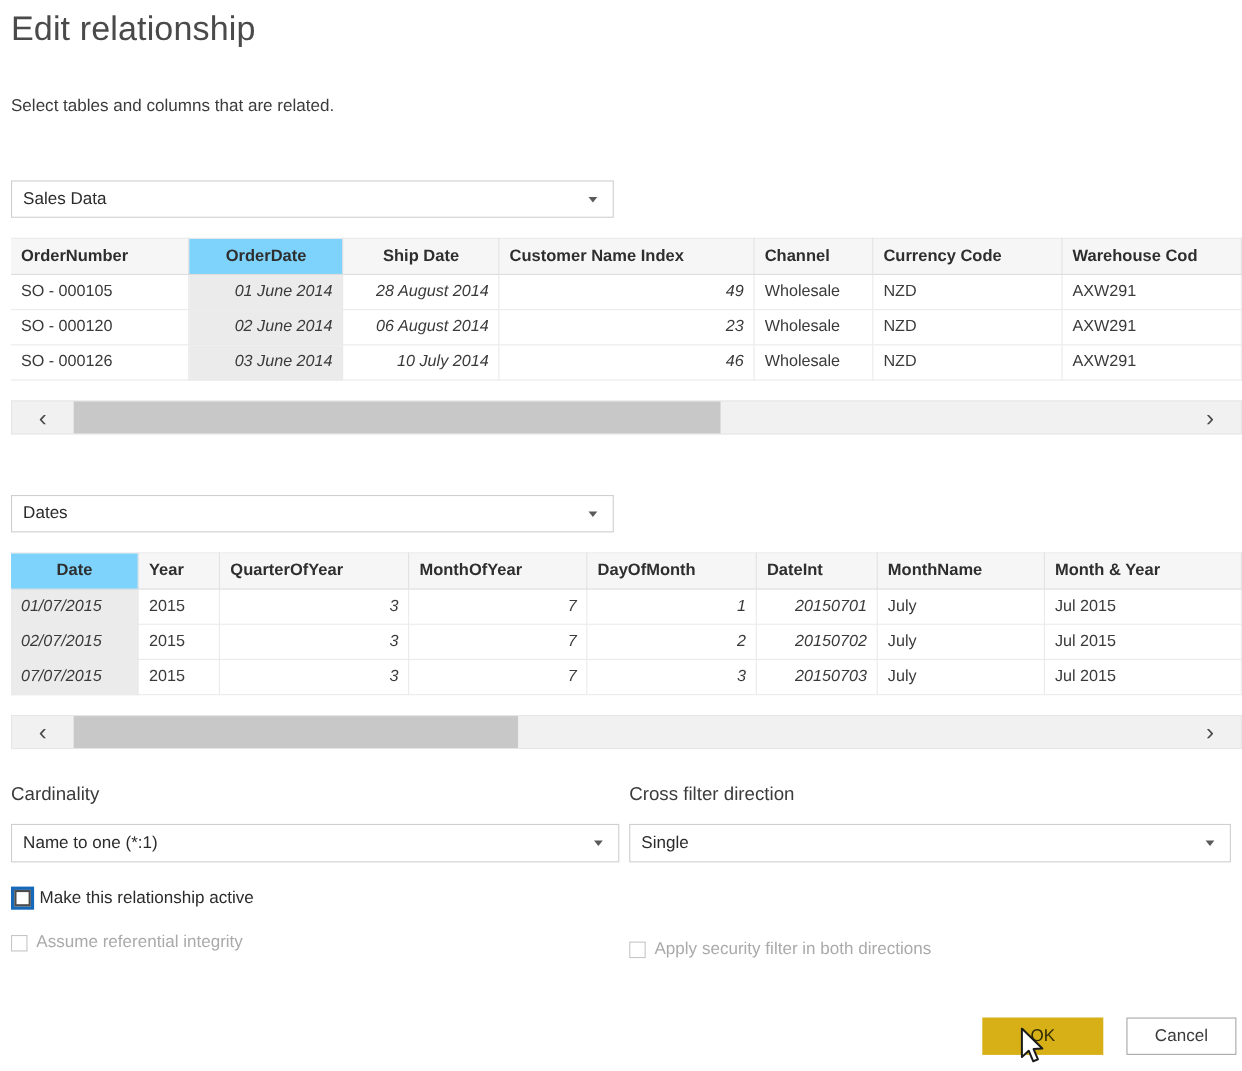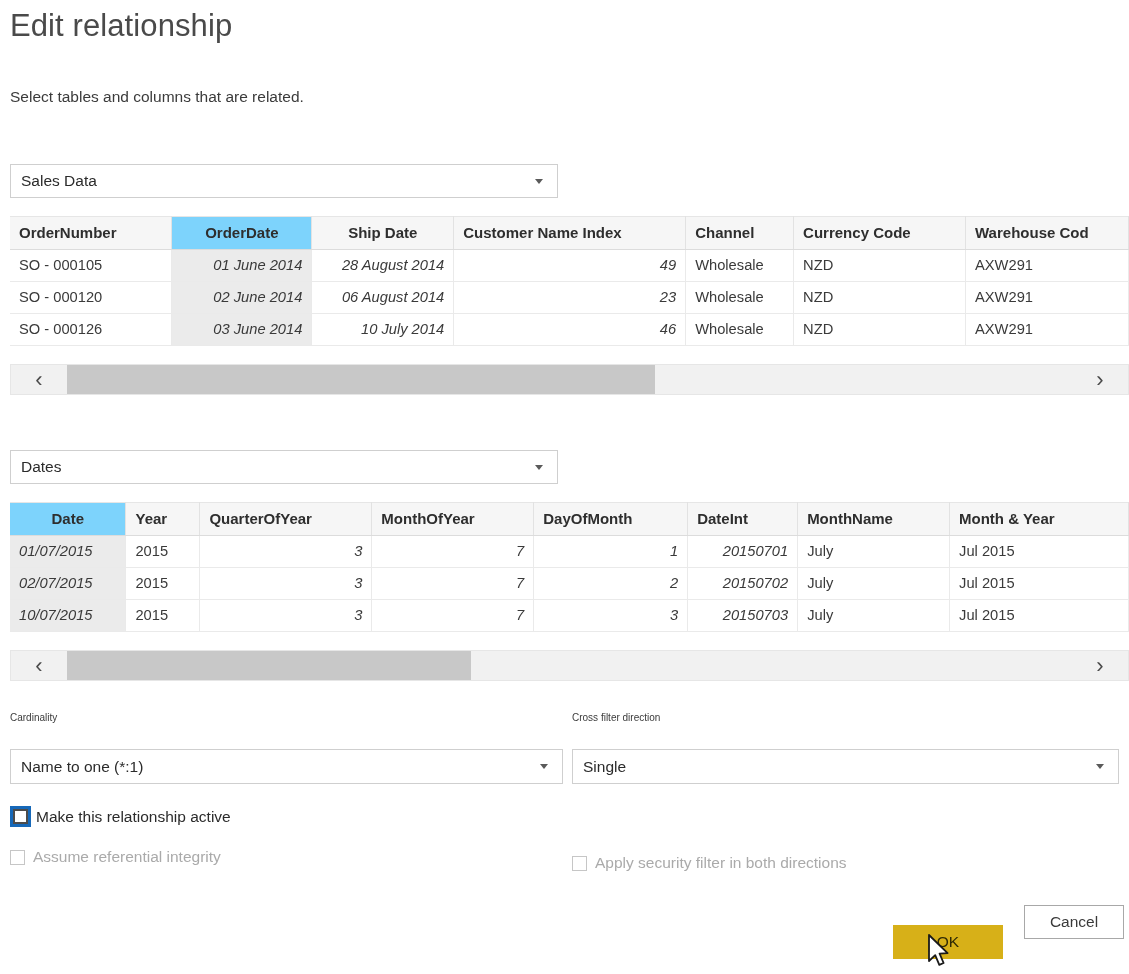--- a/index.html
+++ b/index.html
@@ -156,21 +156,21 @@
     top: 0;
     height: 29px;
     background: #c8c8c8;
   }
   #thumb1 { left: 0%; width: 58.5%; }
   #thumb2 { left: 0%; width: 40.2%; }
 
   
   .field-label {
     position: absolute;
-    font-size: 10px;
+    font-size: 17px;
     color: #3b3b3b;
     white-space: nowrap;
   }
   #label-cardinality { left: 10px; top: 712px; }
   #label-crossfilter { left: 572px; top: 712px; }
 
   
   .checkrow {
     position: absolute;
     display: flex;
@@ -217,21 +217,21 @@
     cursor: default;
     font-family: "Liberation Sans", sans-serif;
   }
   #btn-ok {
     left: 893px; top: 925px; width: 110px;
     background: #d7b018;
     border: none;
     color: #2f2a05;
   }
   #btn-cancel {
-    left: 1024px; top: 905px; width: 100px;
+    left: 1024px; top: 925px; width: 100px;
     background: #ffffff;
     border: 1px solid #a8a8a8;
     color: #3a3a3a;
   }
 
   
   #cursor {
     position: absolute;
     left: 927px;
     top: 934px;
@@ -359,21 +359,21 @@
             <td class="italic-left sel">02/07/2015</td>
             <td class="">2015</td>
             <td class="num">3</td>
             <td class="num">7</td>
             <td class="num">2</td>
             <td class="italic">20150702</td>
             <td class="">July</td>
             <td class="">Jul 2015</td>
           </tr>
           <tr>
-            <td class="italic-left sel">10/07/2015</td>
+            <td class="italic-left sel">07/07/2015</td>
             <td class="">2015</td>
             <td class="num">3</td>
             <td class="num">7</td>
             <td class="num">3</td>
             <td class="italic">20150703</td>
             <td class="">July</td>
             <td class="">Jul 2015</td>
           </tr>
         </tbody>
       </table>

